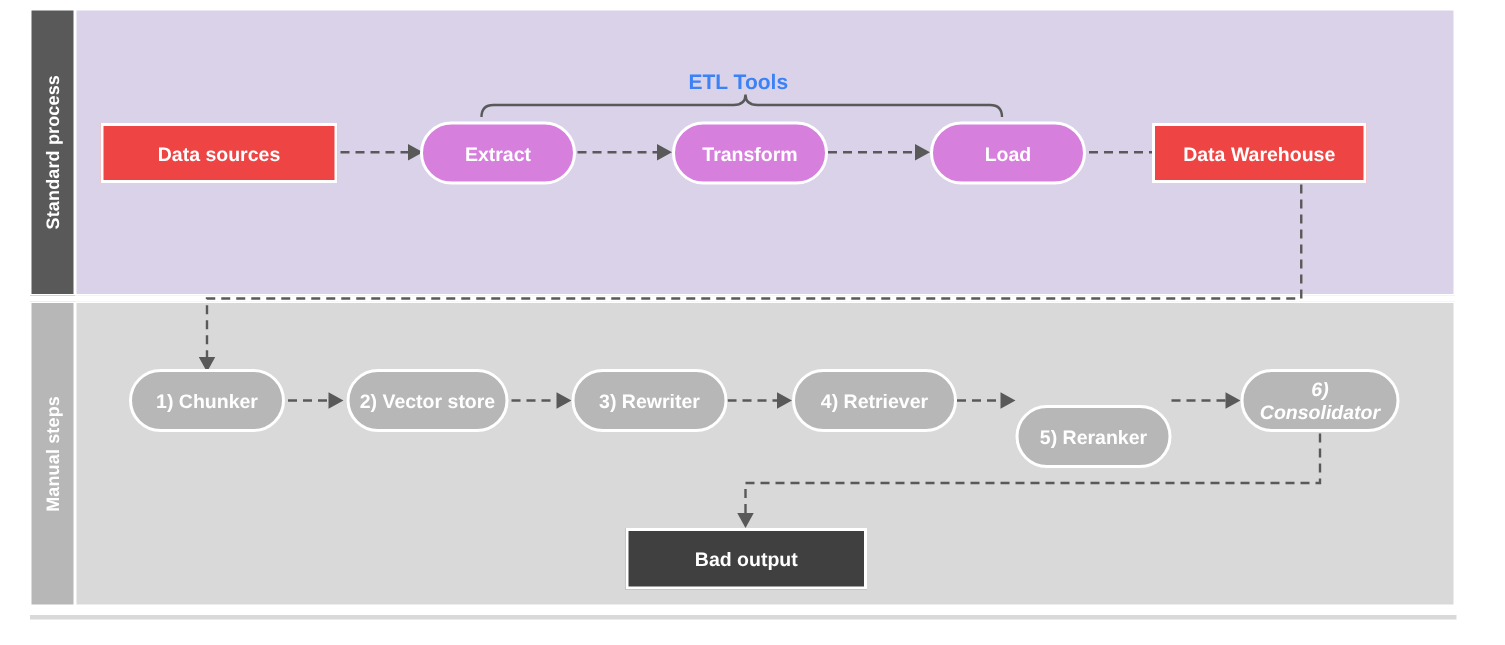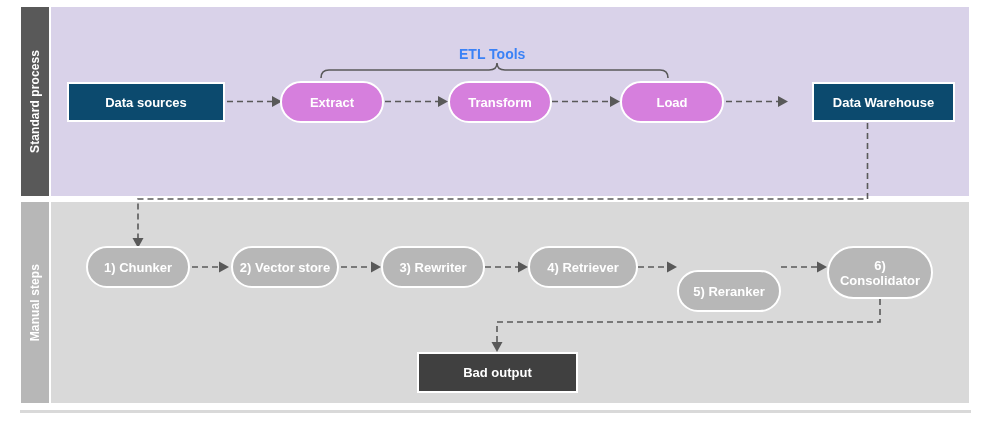--- a/index.html
+++ b/index.html
@@ -67,21 +67,21 @@
     text-align: center;
     color: #ffffff;
     font-weight: bold;
     font-size: 13px;
     line-height: 15px;
     border: 2px solid #ffffff;
     padding: 2px 6px;
   }
   .node.rect { border-radius: 0; }
   .node.pill { border-radius: 999px; }
-  .node.gray   { background: #0c4a6e; }
+  .node.gray   { background: #ef4444; }
   .node.purple { background: #d67fdd; }
   .node.stepgray { background: #b7b7b7; }
   .node.yellow { background: #404040; }
 
   
   .conn { position: absolute; overflow: visible; }
   .dashline {
     fill: none;
     stroke: #595959;
     stroke-width: 1.6;
@@ -181,24 +181,24 @@
       <path class="arrowhead" d="M 491.5,342 L 497,352 L 502.5,342 Z"></path>
     </g>
   </svg>
 
   <div class="bracket-label" style="left:459px; top:46px;">ETL Tools</div>
 
   <div class="node rect gray" style="left:67px;  top:82px;  width:158px; height:40px;">Data sources</div>
   <div class="node pill purple" style="left:448px; top:81px;  width:104px; height:42px;">Transform</div>
   <div class="node pill purple" style="left:280px; top:81px;  width:104px; height:42px;">Extract</div>
   <div class="node pill purple" style="left:620px; top:81px;  width:104px; height:42px;">Load</div>
-  <div class="node rect gray" style="left:812px; top:82px;  width:143px; height:40px;">Data Warehouse</div>
+  <div class="node rect gray" style="left:768px; top:82px;  width:143px; height:40px;">Data Warehouse</div>
 
   <div class="node pill stepgray" style="left:86px;  top:246px; width:104px; height:42px;">1) Chunker</div>
   <div class="node pill stepgray" style="left:231px; top:246px; width:108px; height:42px;">2) Vector store</div>
   <div class="node pill stepgray" style="left:381px; top:246px; width:104px; height:42px;">3) Rewriter</div>
   <div class="node pill stepgray" style="left:528px; top:246px; width:110px; height:42px;">4) Retriever</div>
   <div class="node pill stepgray" style="left:677px; top:246px; width:104px; height:42px;margin-top:24px;">5) Reranker</div>
-  <div class="node pill stepgray" style="left:827px; top:246px; width:106px; height:53px;">6) Consolidator</div>
+  <div class="node pill stepgray" style="left:827px; top:246px; width:106px; height:42px;font-style:italic;">6) Consolidator</div>
 
   <div class="node rect yellow" style="left:417px; top:352px; width:161px; height:41px;">Bad output</div>
 
 </div>
 
 </body></html>

